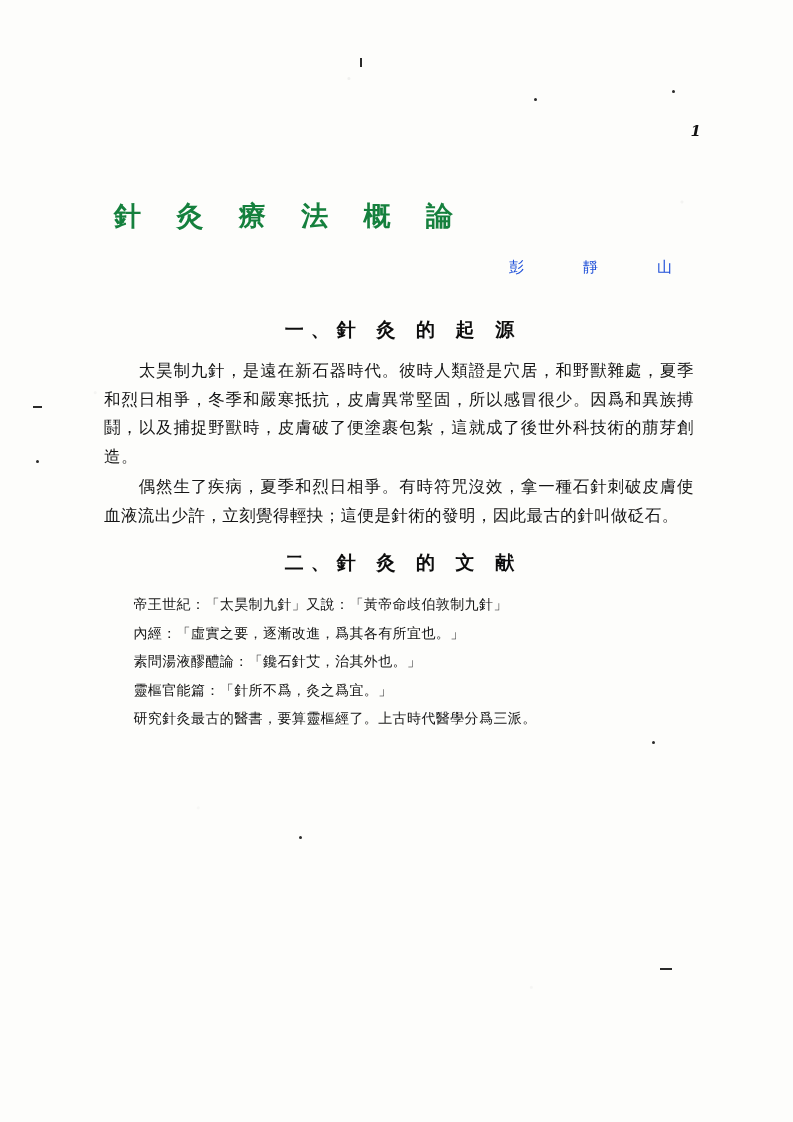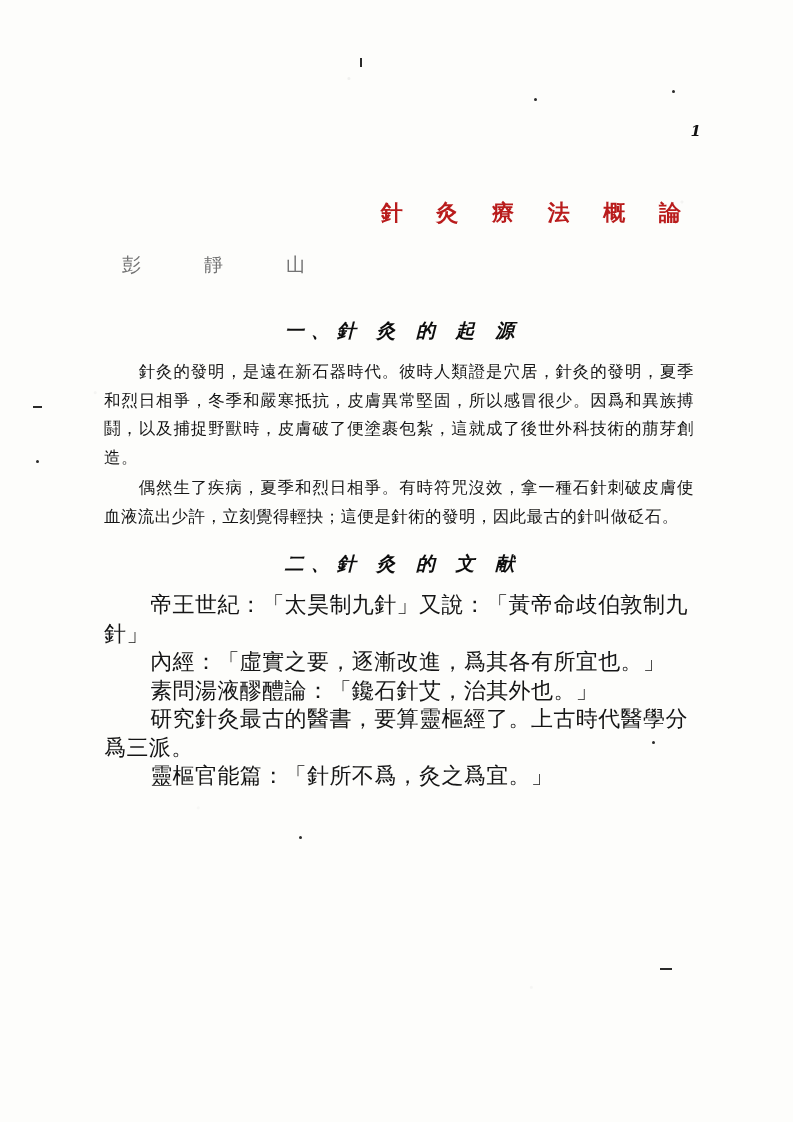--- a/index.html
+++ b/index.html
@@ -46,67 +46,66 @@
   }
 
   .content {
     position: absolute;
     left: 104px;
     top: 200px;
     width: 590px;
   }
 
   .doc-title {
-    text-align: right;
-    font-size: 22px;
+    text-align: left;
+    font-size: 27px;
     font-weight: bold;
     letter-spacing: 13px;
-    color: #b91c1c;
+    color: #15803d;
     margin: 0 0 0 10px;
     line-height: 1.2;
     font-family: "DejaVu Sans", "Liberation Sans", sans-serif;
   }
 
   .doc-author {
-    text-align: left;
-    font-size: 19px;
+    text-align: right;
+    font-size: 15px;
     letter-spacing: 22px;
     margin: 26px 0 0 18px;
-    color: #737373;
+    color: #1d4ed8;
     font-family: "DejaVu Sans", "Liberation Sans", sans-serif;
   }
 
   .section-heading {
     text-align: center;
     font-size: 19px;
     font-weight: bold;
     letter-spacing: 7px;
     margin: 40px 0 14px 8px;
     color: #0d0d0d;
     font-family: "DejaVu Sans", "Liberation Sans", sans-serif;
-    font-style: italic;
   }
   .section-heading.second {
     margin-top: 20px;
   }
 
   p.body-para {
     margin: 0 0 2px 0;
     font-size: 16.5px;
     line-height: 28.5px;
     text-align: justify;
     text-justify: inter-character;
     letter-spacing: 0.4px;
     color: #151515;
     text-indent: 2.1em;
   }
 
   p.cite-line {
     margin: 0;
-    font-size: 22px;
+    font-size: 14px;
     line-height: 28.5px;
     letter-spacing: 0.4px;
     color: #151515;
     text-indent: 2.1em;
   }
   p.cite-line.noindent {
     text-indent: 0;
   }
 
   .marks span {
@@ -146,25 +145,25 @@
   <div class="page-number">1</div>
 
   <div class="content">
 
     <h1 class="doc-title">針 灸 療 法 概 論</h1>
 
     <div class="doc-author">彭　靜　山</div>
 
     <h2 class="section-heading">一、針 灸 的 起 源</h2>
 
-    <p class="body-para">針灸的發明，是遠在新石器時代。彼時人類證是穴居，針灸的發明，夏季和烈日相爭，冬季和嚴寒抵抗，皮膚異常堅固，所以感冒很少。因爲和異族搏鬪，以及捕捉野獸時，皮膚破了便塗裹包紮，這就成了後世外科技術的萠芽創造。</p>
+    <p class="body-para">太昊制九針，是遠在新石器時代。彼時人類證是穴居，和野獸雜處，夏季和烈日相爭，冬季和嚴寒抵抗，皮膚異常堅固，所以感冒很少。因爲和異族搏鬪，以及捕捉野獸時，皮膚破了便塗裹包紮，這就成了後世外科技術的萠芽創造。</p>
     <p class="body-para">偶然生了疾病，夏季和烈日相爭。有時符咒沒效，拿一種石針刺破皮膚使血液流出少許，立刻覺得輕抉；這便是針術的發明，因此最古的針叫做砭石。</p>
 
     <h2 class="section-heading second">二、針 灸 的 文 献</h2>
 
     <p class="cite-line">帝王世紀：「太昊制九針」又說：「黃帝命歧伯敦制九針」</p>
     <p class="cite-line">內經：「虛實之要，逐漸改進，爲其各有所宜也。」</p>
     <p class="cite-line">素問湯液醪醴論：「鑱石針艾，治其外也。」</p>
+    <p class="cite-line">靈樞官能篇：「針所不爲，灸之爲宜。」</p>
     <p class="cite-line">研究針灸最古的醫書，要算靈樞經了。上古時代醫學分爲三派。</p>
-    <p class="cite-line">靈樞官能篇：「針所不爲，灸之爲宜。」</p>
 
   </div>
 </div>
 
 </body></html>

